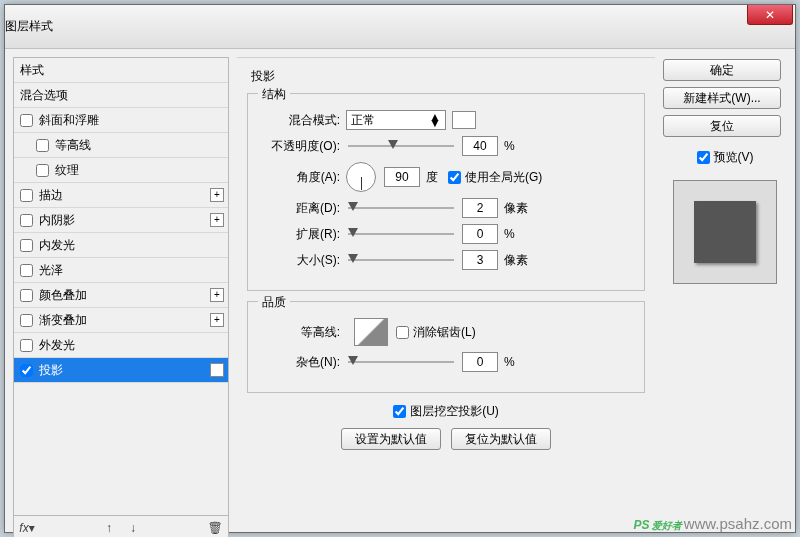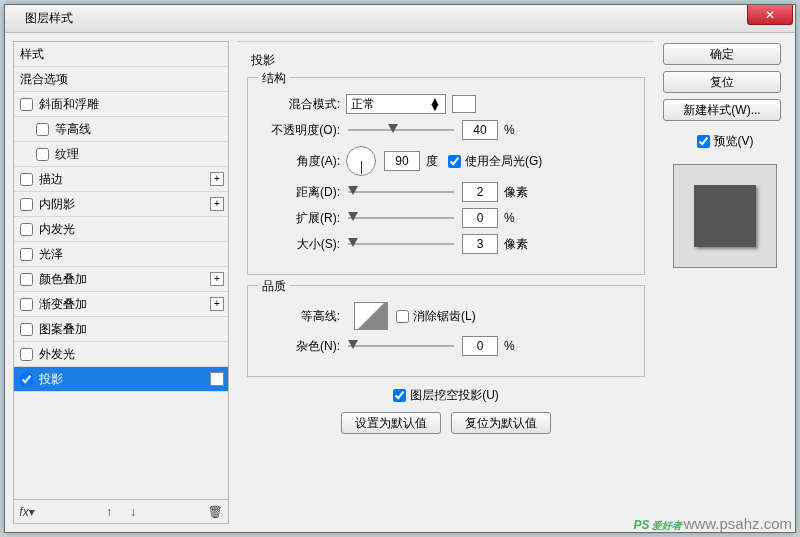--- a/index.html
+++ b/index.html
@@ -1,18 +1,18 @@
 <!DOCTYPE html>
 <html><head>
 <meta charset="utf-8">
 <style>
 * { box-sizing: border-box; margin: 0; padding: 0; font-family: "Microsoft YaHei", sans-serif; font-size: 12px; }
 body { background: #c8d4dc; width: 800px; height: 537px; position: relative; overflow: hidden; }
 .dialog { position: absolute; left: 4px; top: 4px; width: 792px; height: 529px; background: #f0f0f0; border: 1px solid #6a6a6a; box-shadow: 0 0 8px rgba(0,0,0,.3); }
-.titlebar { height: 28px; background: linear-gradient(#f5f5f5,#e0e0e0); display: flex; align-items: center; padding-left: 20px; border-bottom: 1px solid #c0c0c0; position: relative; }
+.titlebar { height: 44px; background: linear-gradient(#f5f5f5,#e0e0e0); display: flex; align-items: center; padding-left: 0; border-bottom: 1px solid #c0c0c0; position: relative; }
 .close-btn { position: absolute; right: 2px; top: 0; width: 46px; height: 20px; background: linear-gradient(#e67,#c8232c); color: #fff; display: flex; align-items: center; justify-content: center; border: 1px solid #8b1a1a; border-top: none; border-radius: 0 0 3px 3px; cursor: pointer; }
 .body { display: flex; height: calc(100% - 28px); padding: 8px; gap: 8px; border-radius: 15px; }
 .left-panel { width: 216px; display: flex; flex-direction: column; border: 1px solid #b8b8b8; background: #f0f0f0; }
 .styles-list { flex: 1; overflow: auto; }
 .style-row { height: 25px; display: flex; align-items: center; padding: 0 6px; border-bottom: 1px solid #d8d8d8; position: relative; cursor: pointer; }
 .style-row input[type=checkbox] { margin-right: 6px; }
 .style-row.header { font-weight: normal; }
 .style-row.selected { background: #1e7ee8; color: #fff; }
 .plus-btn { position: absolute; right: 4px; width: 14px; height: 14px; border: 1px solid #888; background: #fff; display: flex; align-items: center; justify-content: center; font-size: 10px; line-height: 1; }
 .left-bottom { height: 24px; border-top: 1px solid #b8b8b8; display: flex; align-items: center; padding: 0 6px; justify-content: space-between; }
@@ -101,24 +101,20 @@
             <span>颜色叠加</span>
             <span class="plus-btn">+</span>
           </div>
         <div class="style-row">
             <input type="checkbox" style="">
             <span>渐变叠加</span>
             <span class="plus-btn">+</span>
           </div>
         <div class="style-row">
             <input type="checkbox" style="">
-            <span>图案叠加</span>
-          </div>
-        <div class="style-row">
-            <input type="checkbox" style="">
             <span>外发光</span>
           </div>
         <div class="style-row selected">
             <input type="checkbox" checked="" style="">
             <span>投影</span>
             <span class="plus-btn">+</span>
           </div>
       </div>
       <div class="left-bottom">
         <span style="display:flex;gap:4px;align-items:flex-start">
@@ -228,22 +224,22 @@
       </div>
 
       <div class="btn-row">
         <button class="push-btn">设置为默认值</button>
         <button class="push-btn">复位为默认值</button>
       </div>
     </div>
 
     <div class="right-panel">
       <button class="push-btn">确定</button>
+      <button class="push-btn">新建样式(W)...</button>
       <button class="push-btn">复位</button>
-      <button class="push-btn">新建样式(W)...</button>
       <div class="preview-chk">
         <label style="display:flex;align-items:center;gap:4px">
           <input type="checkbox" checked="" style="">
             <span>预览(V)</span>
         </label>
       </div>
       <div class="preview-box">
         <div class="preview-inner"></div>
       </div>
     </div>

